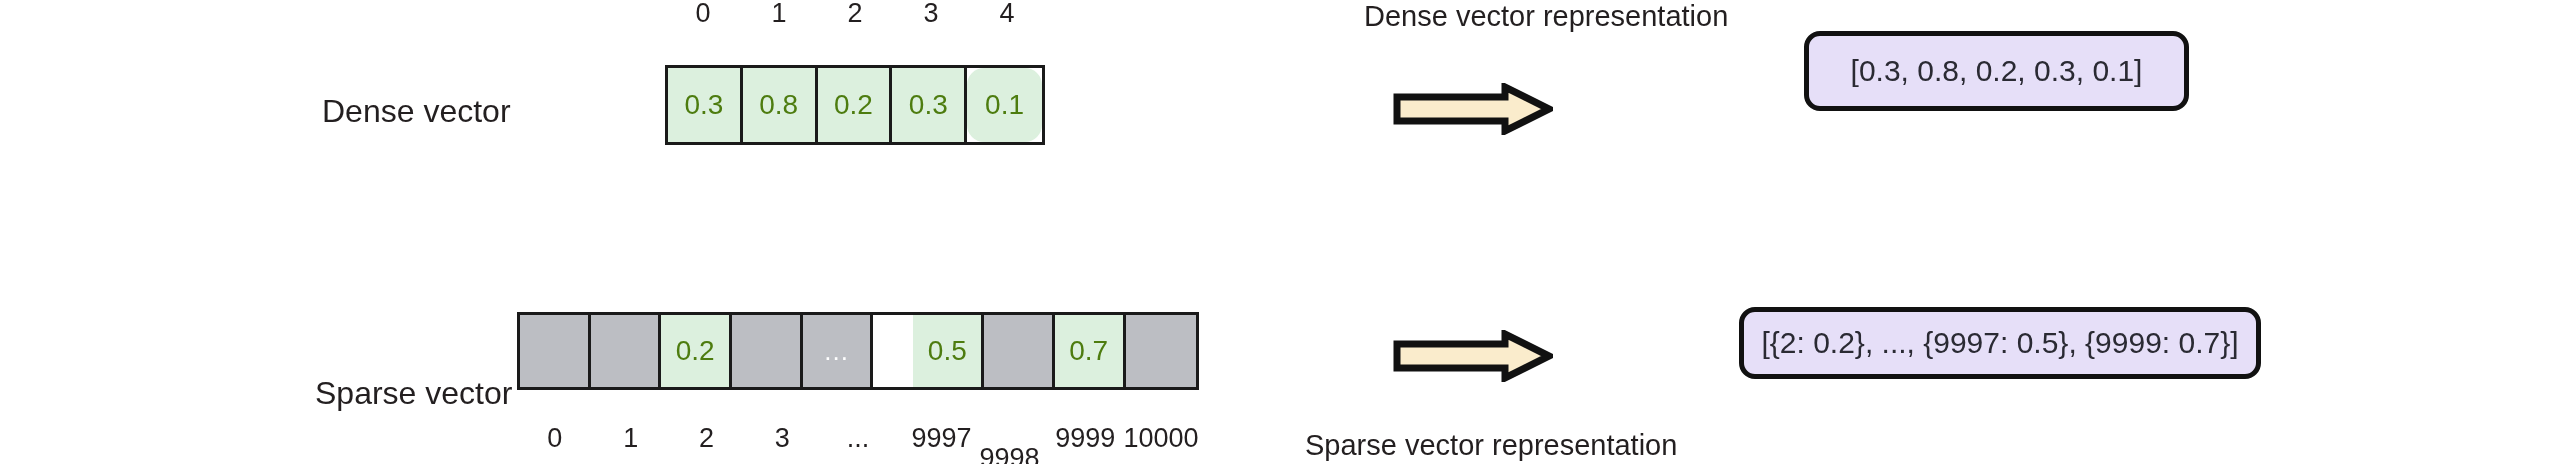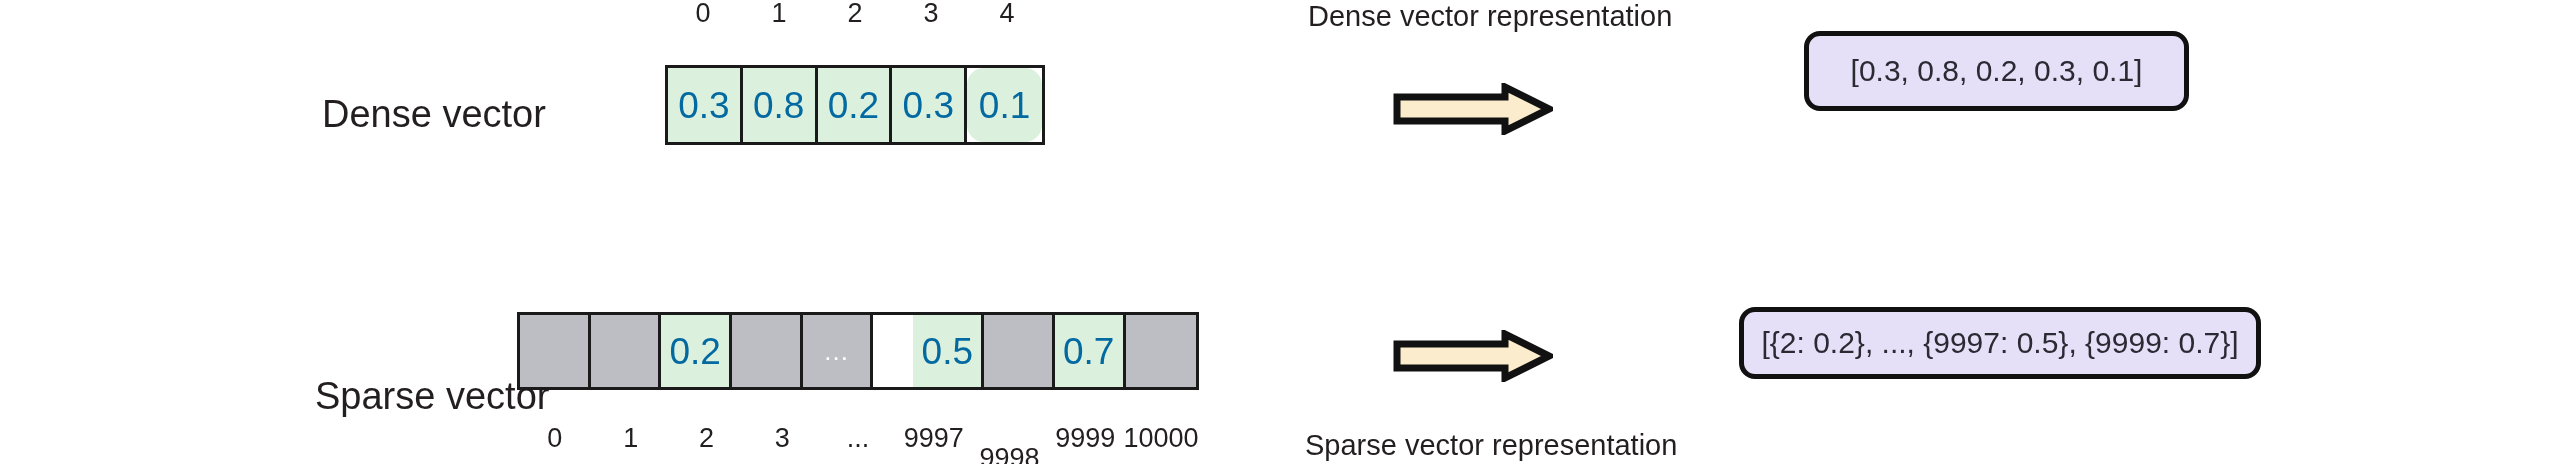--- a/index.html
+++ b/index.html
@@ -15,21 +15,21 @@
     position: relative;
     width: 2560px;
     height: 464px;
     background: #ffffff;
     overflow: hidden;
   }
 
   
   .label {
     position: absolute;
-    font-size: 38px;
+    font-size: 32px;
     color: #231f20;
     white-space: nowrap;
     line-height: 1;
   }
   .caption {
     position: absolute;
     font-size: 29px;
     color: #231f20;
     white-space: nowrap;
     line-height: 1;
@@ -47,22 +47,22 @@
     display: flex;
     border: 3px solid #1a1a1a;
     box-sizing: border-box;
     background: #ffffff;
   }
   .cell {
     box-sizing: border-box;
     display: flex;
     align-items: center;
     justify-content: center;
-    font-size: 37px;
-    color: #0369a1;
+    font-size: 28px;
+    color: #4d7c0f;
     border-right: 3px solid #1a1a1a;
     line-height: 1;
   }
   .cell:last-child { border-right: none; }
   .cell.green { background: #dcf0de; }
   .cell.gray  { background: #bcbec3; }
   .cell.ellipsis { color: #ffffff; letter-spacing: 1px; font-size: 26px; }
 
   
   .idx-row {
@@ -107,21 +107,21 @@
   <div class="label" style="left:322px; top:95px;">Dense vector</div>
 
   <div class="vec" id="dense-vector-grid" style="left:665px; top:65px; width:380px; height:80px;">
       <div class="cell green" style="width: 20%;">0.3</div>
       <div class="cell green" style="width: 20%;">0.8</div>
       <div class="cell green" style="width: 20%;">0.2</div>
       <div class="cell green" style="width: 20%;">0.3</div>
       <div class="cell green" style="width: 20%; border-radius: 17px;">0.1</div>
     </div>
 
-  <div class="caption" style="left:1308px; top:2px;">Dense vector representation</div>
+  <div class="caption" style="left:1364px; top:2px;">Dense vector representation</div>
 
   <div class="arrow" style="left:1393px; top:83px; width:160px; height:52px;">
     <svg width="160" height="52" viewBox="0 0 160 52" xmlns="http://www.w3.org/2000/svg">
       <path d="M4 14 L112 14 L112 4 L156 26 L112 48 L112 38 L4 38 Z" fill="#faeccc" stroke="#111111" stroke-width="7" stroke-linejoin="miter"></path>
     </svg>
   </div>
 
   <div class="repbox" style="left:1804px; top:31px; width:385px; height:80px;">[0.3, 0.8, 0.2, 0.3, 0.1]</div>
 
   <div class="label" style="left:315px; top:344px;margin-top:33px;">Sparse vector</div>
@@ -137,21 +137,21 @@
       <div class="cell green" style="width: 11.1111%;">0.7</div>
       <div class="cell gray" style="width: 11.1111%;"></div>
     </div>
 
   <div class="idx-row" id="sparse-index-row" style="left:517px; top:425px; width:682px; height:32px;">
       <div class="idx" style="width: 11.1111%;">0</div>
       <div class="idx" style="width: 11.1111%;">1</div>
       <div class="idx" style="width: 11.1111%;">2</div>
       <div class="idx" style="width: 11.1111%;">3</div>
       <div class="idx" style="width: 11.1111%;">...</div>
-      <div class="idx" style="width: 11.1111%;">9997</div>
+      <div class="idx" style="width: 11.1111%; text-align: right;">9997</div>
       <div class="idx" style="width: 11.1111%; margin-top: 20px;">9998</div>
       <div class="idx" style="width: 11.1111%;">9999</div>
       <div class="idx" style="width: 11.1111%;">10000</div>
     </div>
 
   <div class="arrow" style="left:1393px; top:330px; width:160px; height:52px;">
     <svg width="160" height="52" viewBox="0 0 160 52" xmlns="http://www.w3.org/2000/svg">
       <path d="M4 14 L112 14 L112 4 L156 26 L112 48 L112 38 L4 38 Z" fill="#faeccc" stroke="#111111" stroke-width="7" stroke-linejoin="miter"></path>
     </svg>
   </div>

